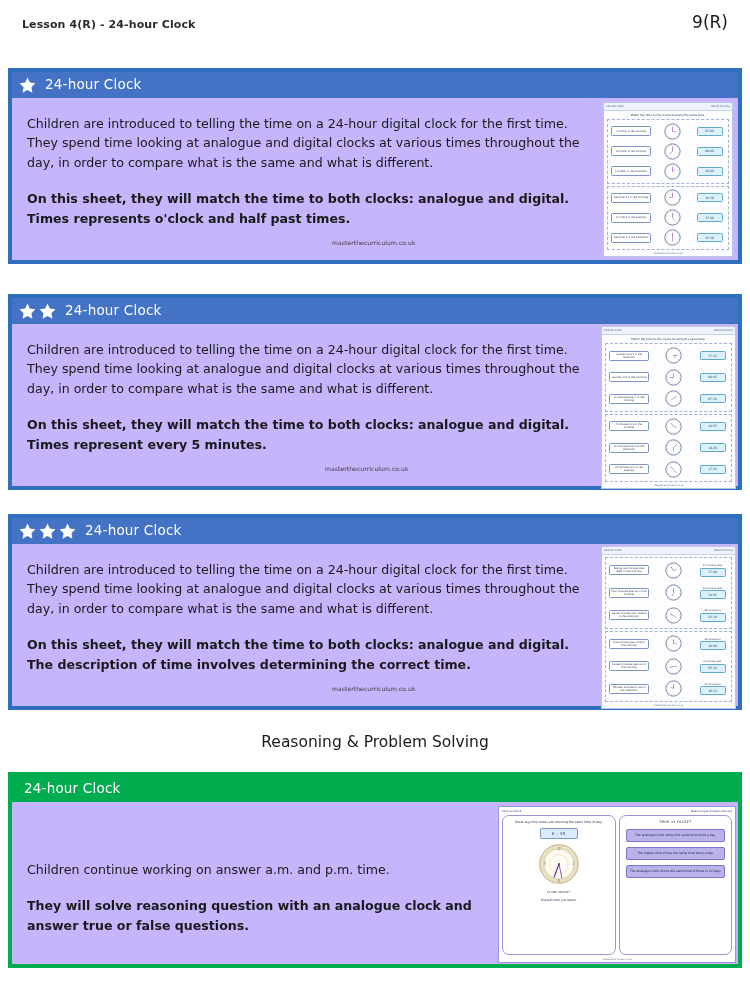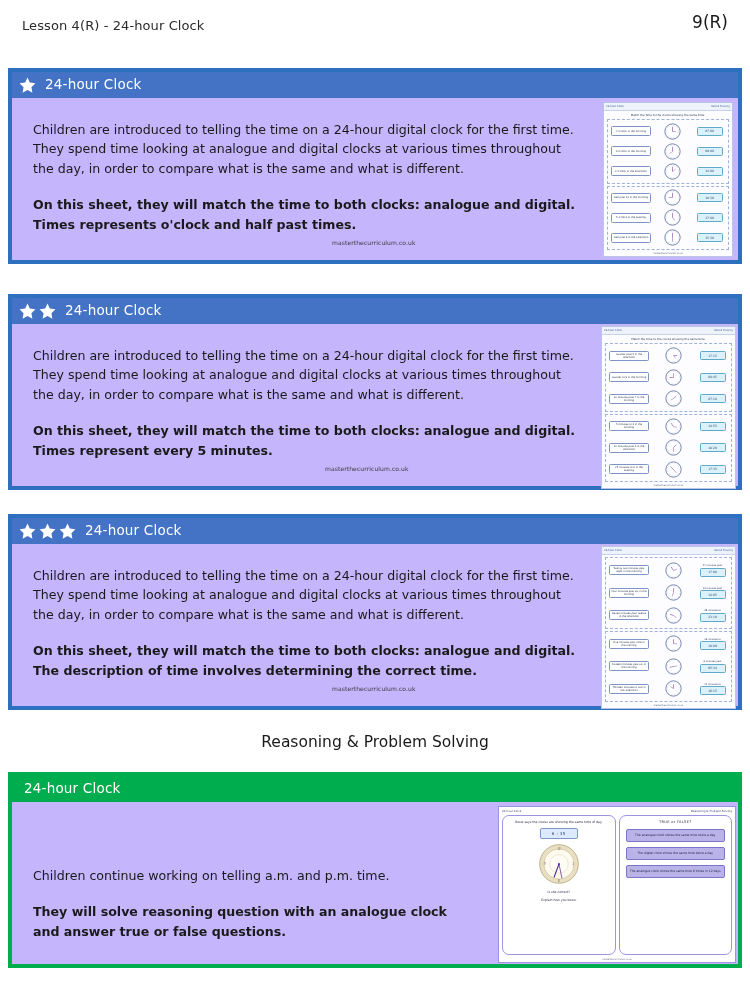--- a/index.html
+++ b/index.html
@@ -21,23 +21,24 @@
     position: absolute;
     top: 18px; left: 0; right: 0;
     height: 26px;
     padding: 0 22px;
     box-sizing: border-box;
     display: flex;
     align-items: flex-start;
     justify-content: space-between;
   }
   .page-header .lesson-label {
-    font-size: 13px;
+    font-size: 11px;
     color: #2b2b2b;
     letter-spacing: .1px;
+    font-weight: bold;
   }
   .page-header .page-code {
     font-size: 17px;
     color: #1a1a1a;
     line-height: 1;
     margin-top: -4px;
   }
 
   
   .card {
@@ -87,21 +88,21 @@
     padding: 0;
   }
   .body-text {
     flex: 1 1 auto;
     padding: 10px 10px 0 9px;
     font-size: 12.6px;
     line-height: 1.54;
     color: #1a1a1a;
     position: relative;
   }
-  .body-text p { margin: 12px; }
+  .body-text p { margin: 6px; }
   .body-text p.spaced { margin-top: 17px; font-weight: bold; }
   .watermark {
     position: absolute;
     font-size: 6px;
     color: #3a3a3a;
     letter-spacing: .1px;
     white-space: nowrap;
   }
 
   
@@ -645,21 +646,21 @@
 </div>
 
 <div class="section-title" style="top:733px;">Reasoning &amp; Problem Solving</div>
 
 <div class="card green" style="left:8px; top:772px; width:734px; height:196px;">
   <div class="card-header">
     <div class="card-title">24-hour Clock</div>
   </div>
   <div class="card-body">
     <div class="body-text" style="padding-top:52px;">
-      <p>Children continue working on telling a.m. and p.m. time.</p>
+      <p>Children continue working on answer a.m. and p.m. time.</p>
       <p class="spaced">They will solve reasoning question with an analogue clock and answer true or false questions.</p>
     </div>
     <div class="rps-thumb" style="width:238px; height:157px; margin:4px 2px 0 0; flex:0 0 238px;">
       <div class="rps-top">
         <span>24-hour Clock</span>
         <span>Reasoning &amp; Problem Solving</span>
       </div>
       <div class="rps-cols">
         <div class="rps-panel">
           <div class="rps-q">Rosie says the clocks are showing the same time of day.</div>

